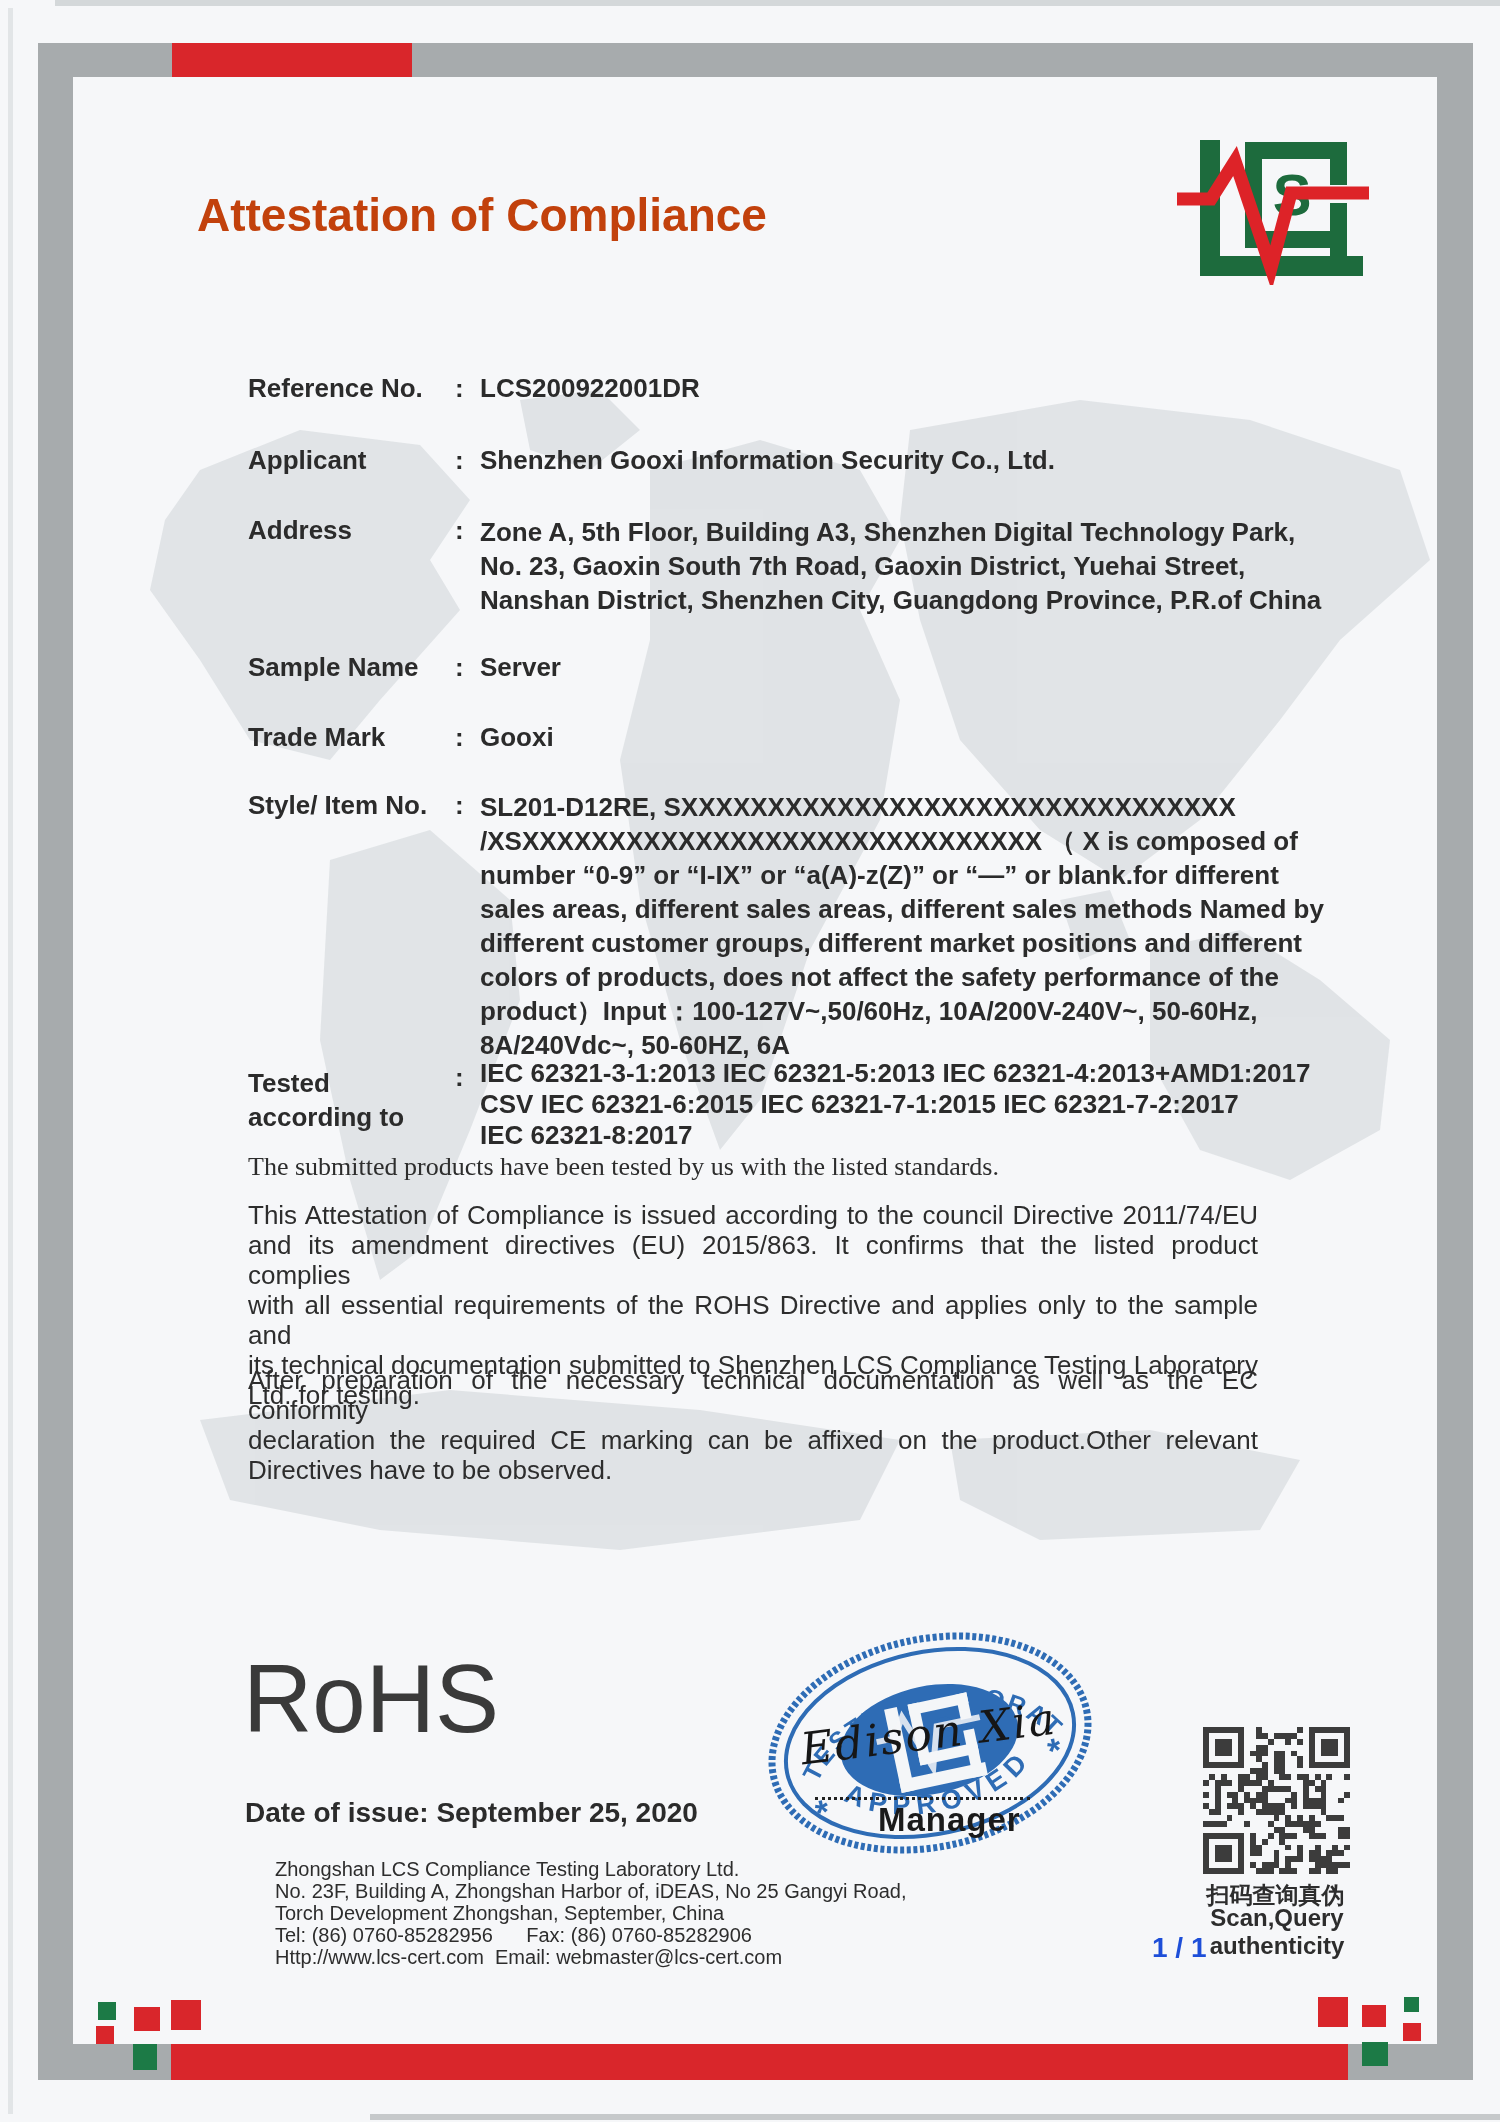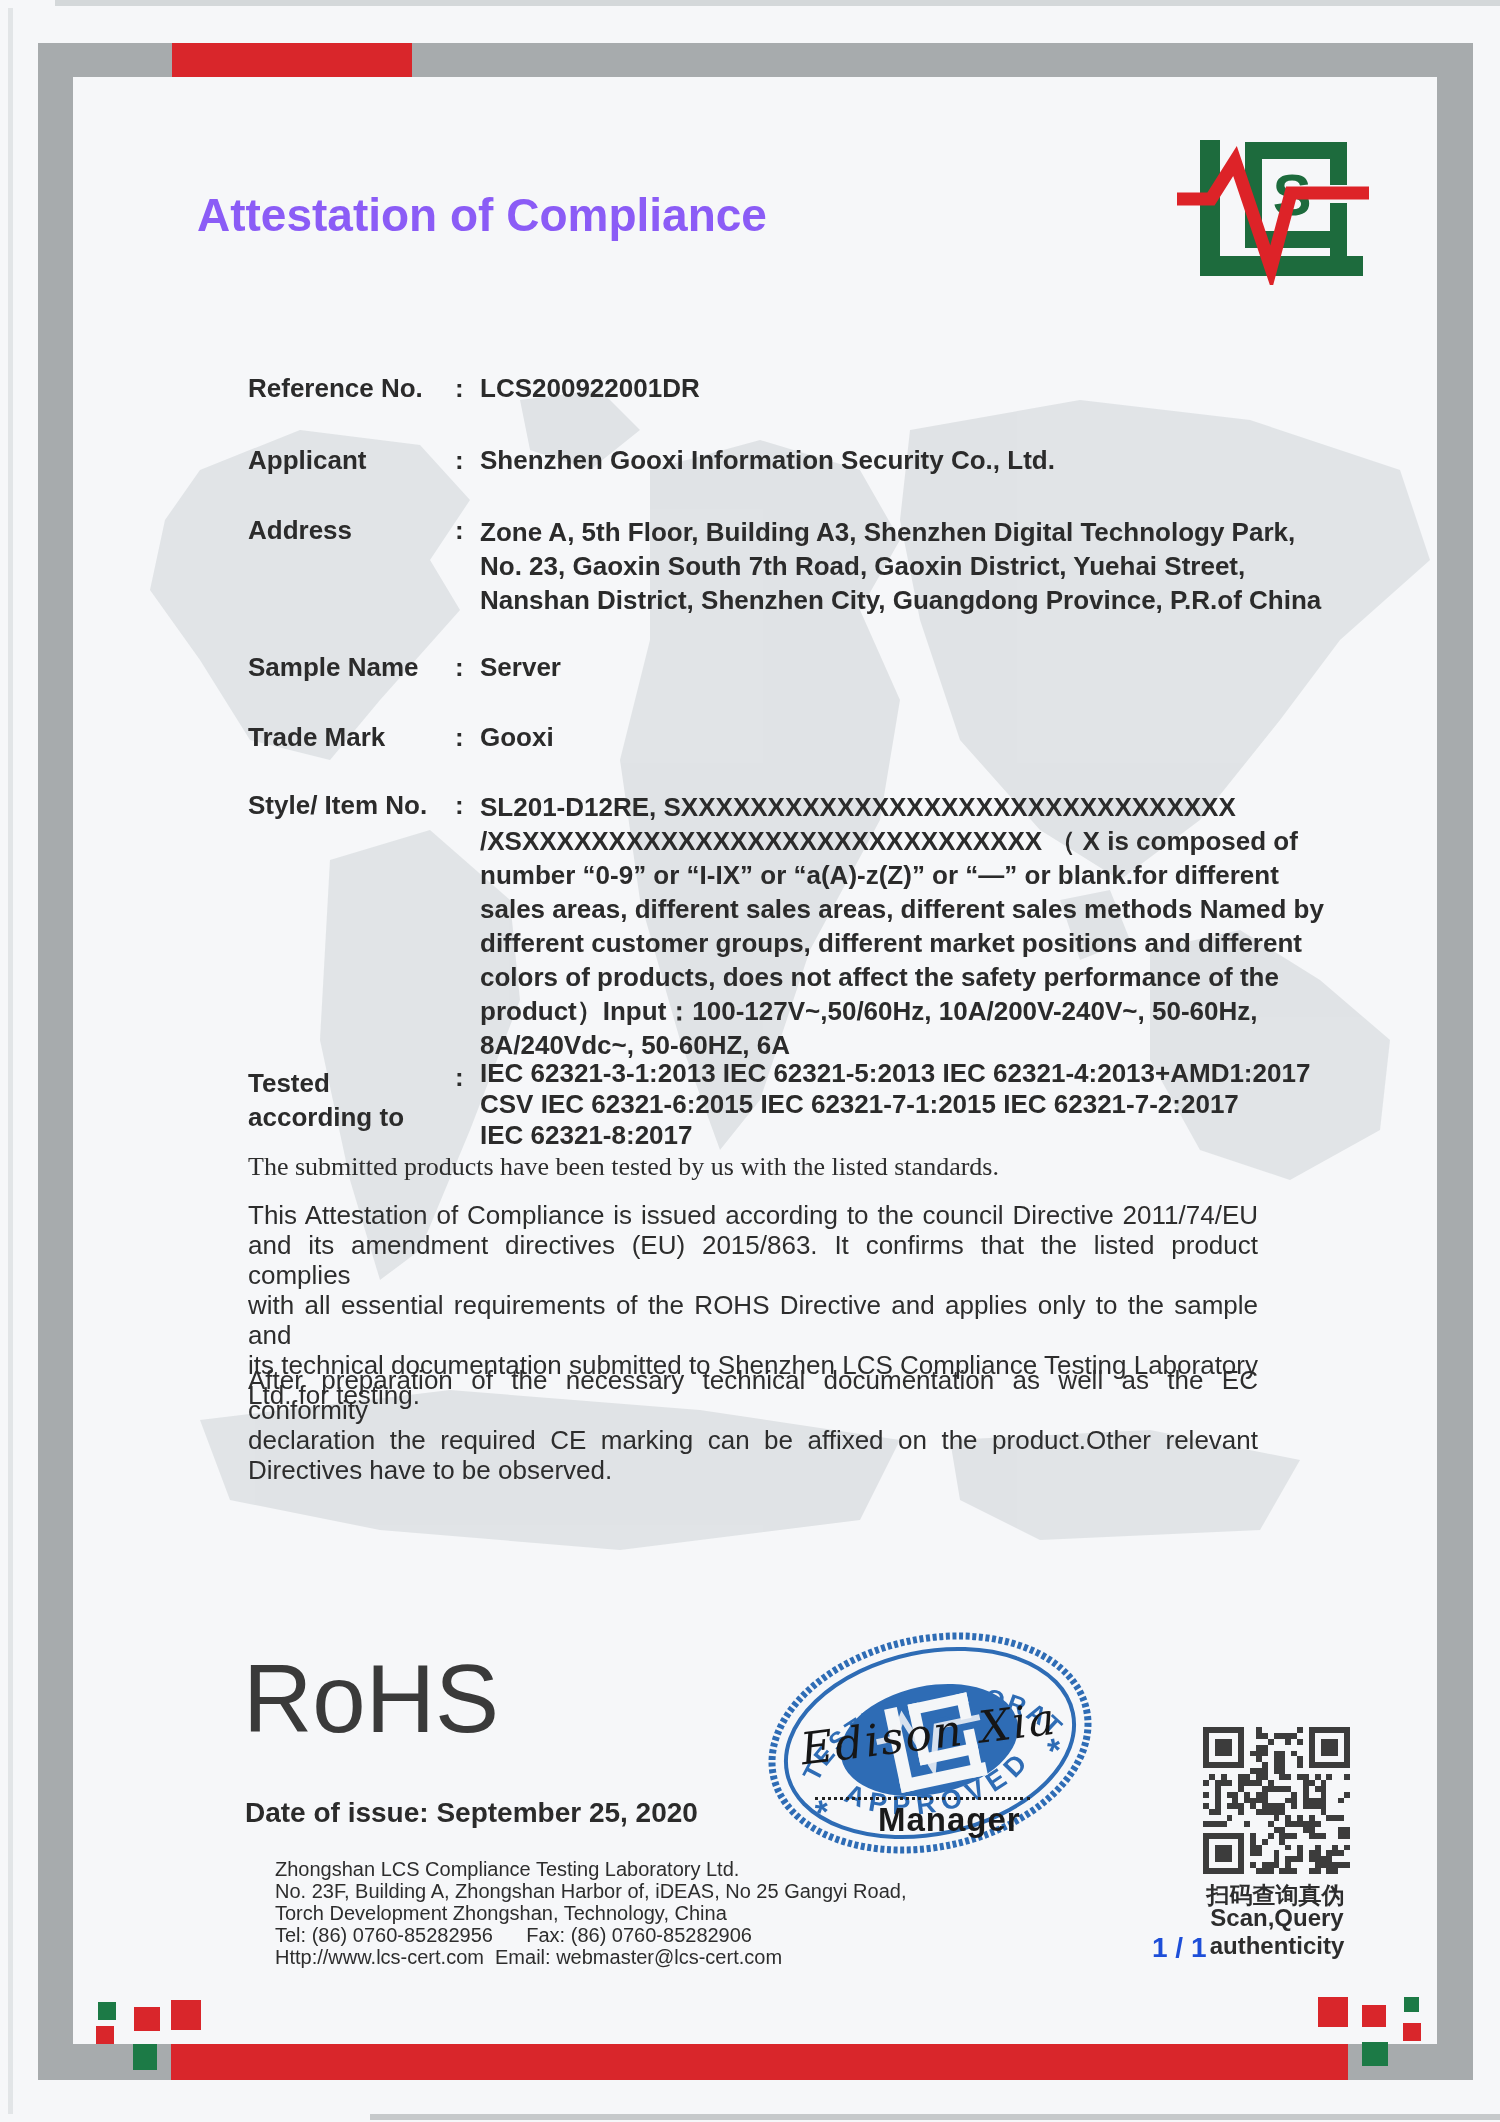--- a/index.html
+++ b/index.html
@@ -14,21 +14,21 @@
   .f-top{left:38px;top:43px;width:1435px;height:34px;}
   .f-left{left:38px;top:43px;width:35px;height:2037px;}
   .f-right{left:1437px;top:43px;width:36px;height:2037px;}
   .f-bottom{left:38px;top:2044px;width:1435px;height:36px;}
   .red-top{position:absolute;left:172px;top:43px;width:240px;height:34px;background:#d9262b;}
   .red-bottom{position:absolute;left:171px;top:2044px;width:1177px;height:36px;background:#d9262b;}
   .sq{position:absolute;}
   
   .watermark{position:absolute;left:0;top:0;}
   
-  .title{position:absolute;left:197px;top:188px;font-size:46px;font-weight:bold;color:#8b5cf6;letter-spacing:0px;}
+  .title{position:absolute;left:197px;top:188px;font-size:46px;font-weight:bold;color:#c2410c;letter-spacing:0px;}
   .logo{position:absolute;left:1177px;top:135px;}
   
   .row{position:absolute;left:248px;font-size:26px;font-weight:bold;color:#2b2b2b;}
   .lbl{position:absolute;left:0;top:0;white-space:nowrap;}
   .lbl.wrap{white-space:normal;width:175px;line-height:34px;}
   .colon{position:absolute;left:207px;top:0;}
   .val{position:absolute;left:232px;top:0;white-space:nowrap;}
   .vline{line-height:34px;}
   .vline31{line-height:31px;}
   
@@ -221,21 +221,21 @@
   </svg>
   <div class="signature">Edison Xia</div>
   <div class="sig-line"></div>
   <div class="manager">Manager</div>
 
   <div class="date-issue">Date of issue: September 25, 2020</div>
 
   <div class="footer">
     <div>Zhongshan LCS Compliance Testing Laboratory Ltd.</div>
     <div>No. 23F, Building A, Zhongshan Harbor of, iDEAS, No 25 Gangyi Road,</div>
-    <div>Torch Development Zhongshan, Technology, China</div>
+    <div>Torch Development Zhongshan, September, China</div>
     <div>Tel: (86) 0760-85282956      Fax: (86) 0760-85282906</div>
     <div>Http://www.lcs-cert.com  Email: webmaster@lcs-cert.com</div>
   </div>
 
   <div class="qr">
     <svg id="qr-svg" viewBox="0 0 25 25">
         <rect x="9" y="0" width="1" height="1" fill="#3c3c3c"></rect>
         <rect x="16" y="0" width="1" height="1" fill="#3c3c3c"></rect>
         <rect x="9" y="1" width="1" height="1" fill="#3c3c3c"></rect>
         <rect x="10" y="1" width="1" height="1" fill="#3c3c3c"></rect>

